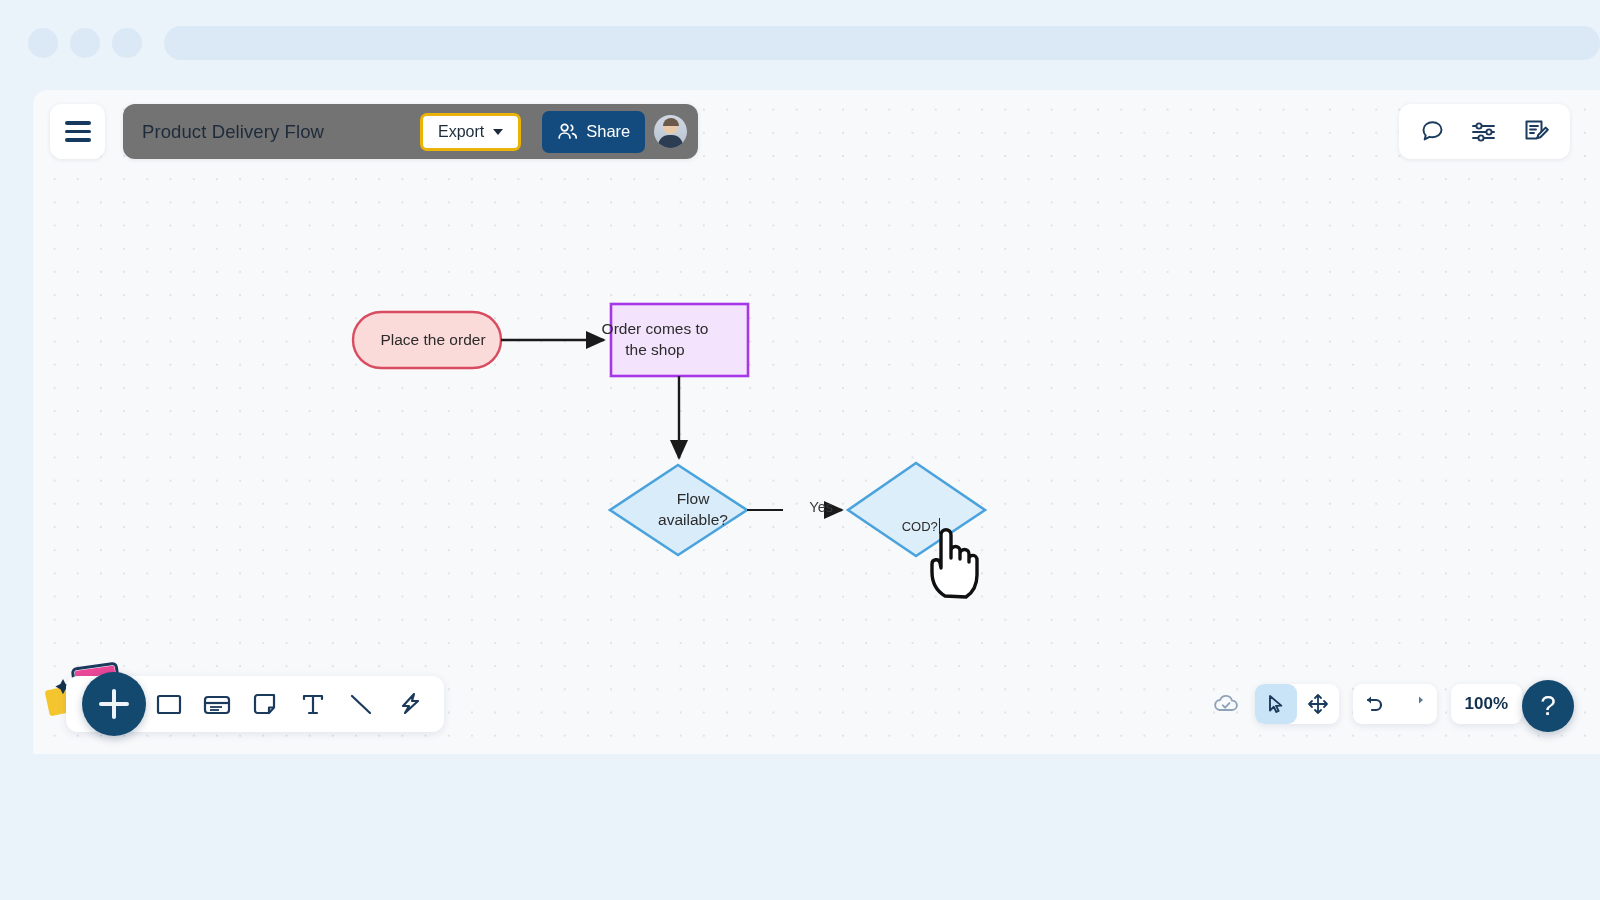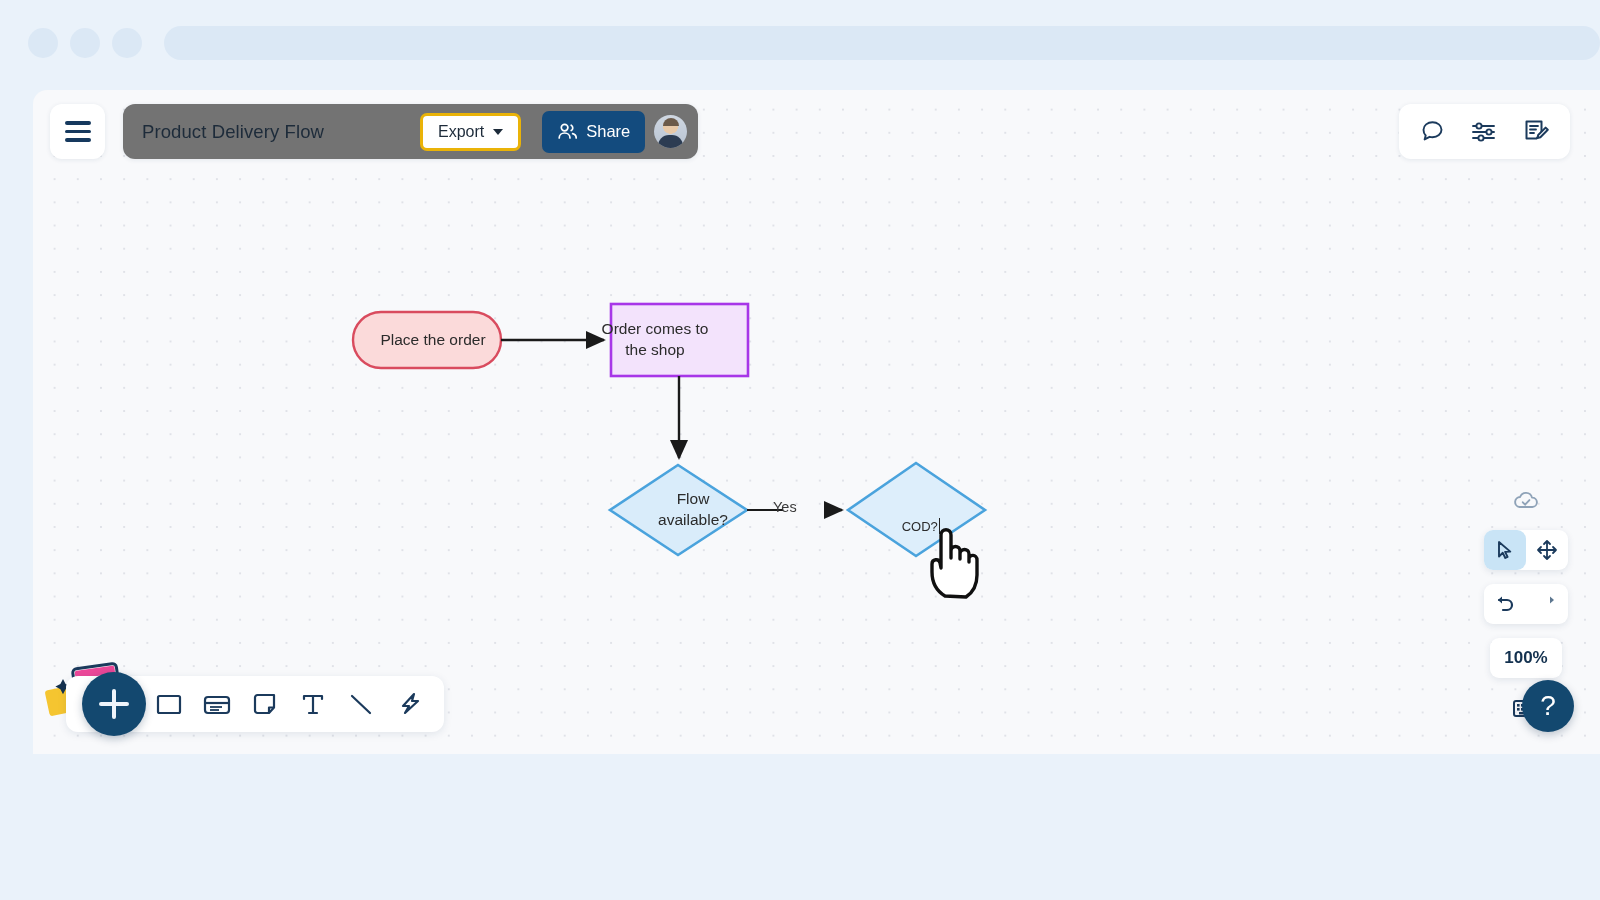--- a/index.html
+++ b/index.html
@@ -105,21 +105,21 @@
   .node-label {
     position: absolute; text-align: center; color: #2b2b2b;
     font-size: 15.5px; line-height: 20.5px; pointer-events: none;
   }
   #label-place-order { left: 325px; top: 240px; width: 150px; }
   #label-order-shop  { left: 552px; top: 221px; width: 140px; margin-top: 8px; }
   #label-stock       { left: 590px; top: 399px; width: 140px; }
   #label-cod         { left: 818px; top: 427px; width: 140px; font-size: 13px; }
   #label-yes {
     position: absolute; left: 740px; top: 409px; width: 60px;
-    text-align: left; font-size: 14.5px; color: #3a3a3a;
+    text-align: right; font-size: 14.5px; color: #3a3a3a;
   }
   #text-caret {
     display: inline-block; width: 1.4px; height: 16px; background: #222;
     vertical-align: -3px; margin-left: 1px;
   }
 
   
   #hand-cursor { position: absolute; left: 893px; top: 432px; pointer-events: none; }
 
   
@@ -142,21 +142,21 @@
   }
   #add-fab::before, #add-fab::after {
     content: ""; position: absolute; background: #eef4fa; border-radius: 2px;
   }
   #add-fab::before { width: 30px; height: 3.2px; }
   #add-fab::after  { width: 3.2px; height: 30px; }
 
   
   #status-bar {
     position: absolute; right: 32px; bottom: 30px;
-    display: flex; align-items: center; gap: 14px; flex-direction: column;
+    display: flex; align-items: center; gap: 14px;
   }
   .pill {
     height: 40px; border-radius: 9px; background: #fff;
     box-shadow: 0 2px 7px rgba(20,50,90,.10);
     display: flex; align-items: center;
   }
   .tool-seg {
     width: 42px; height: 40px; border-radius: 9px;
     display: flex; align-items: center; justify-content: center; cursor: pointer;
   }

